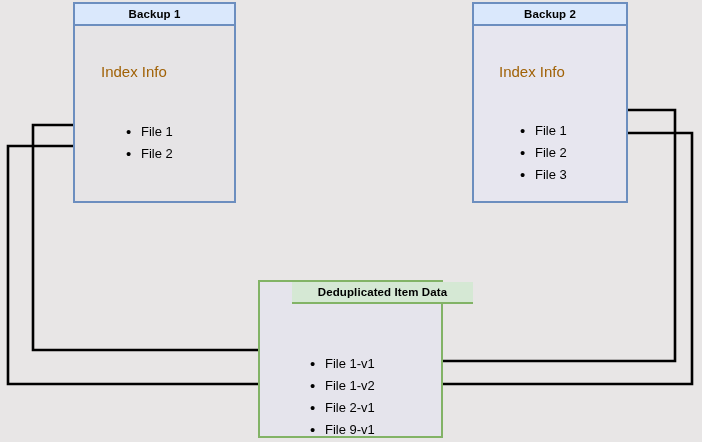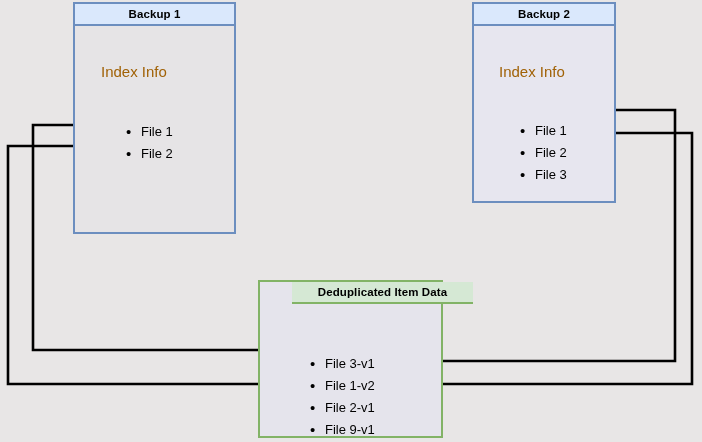--- a/index.html
+++ b/index.html
@@ -77,28 +77,28 @@
   }
   ul.file-list li::before {
     content: "\2022";
     position: absolute;
     left: 2px;
     top: 0;
     font-size: 15px;
     line-height: 22px;
   }
   #box-backup1 {
-    left: 73px; top: 2px; width: 163px; height: 232px;
+    left: 73px; top: 2px; width: 163px; height: 201px;
     background: #e6e4e6;
   }
   #box-backup1 .index-label { left: 26px; top: 37px; }
   #box-backup1 ul.file-list { left: 49px; top: 95px; }
 
   #box-backup2 {
-    left: 472px; top: 2px; width: 144px; height: 201px;
+    left: 472px; top: 2px; width: 156px; height: 201px;
     background: #e7e6ef;
   }
   #box-backup2 .index-label { left: 25px; top: 37px; }
   #box-backup2 ul.file-list { left: 44px; top: 94px; }
 
   #box-dedup {
     left: 258px; top: 280px; width: 185px; height: 158px;
     background: #e5e4ec;
   }
   #box-dedup ul.file-list { left: 48px; top: 49px; }
@@ -156,21 +156,21 @@
         <li>File 2</li>
         <li>File 3</li>
       </ul>
     </div>
   </div>
 
   <div class="box green" id="box-dedup">
     <div class="box-header">Deduplicated Item Data</div>
     <div class="box-body">
       <ul class="file-list">
-        <li>File 3-v1</li>
+        <li>File 1-v1</li>
         <li>File 1-v2</li>
         <li>File 2-v1</li>
         <li>File 9-v1</li>
       </ul>
     </div>
   </div>
 
 </div>
 
 </body></html>

